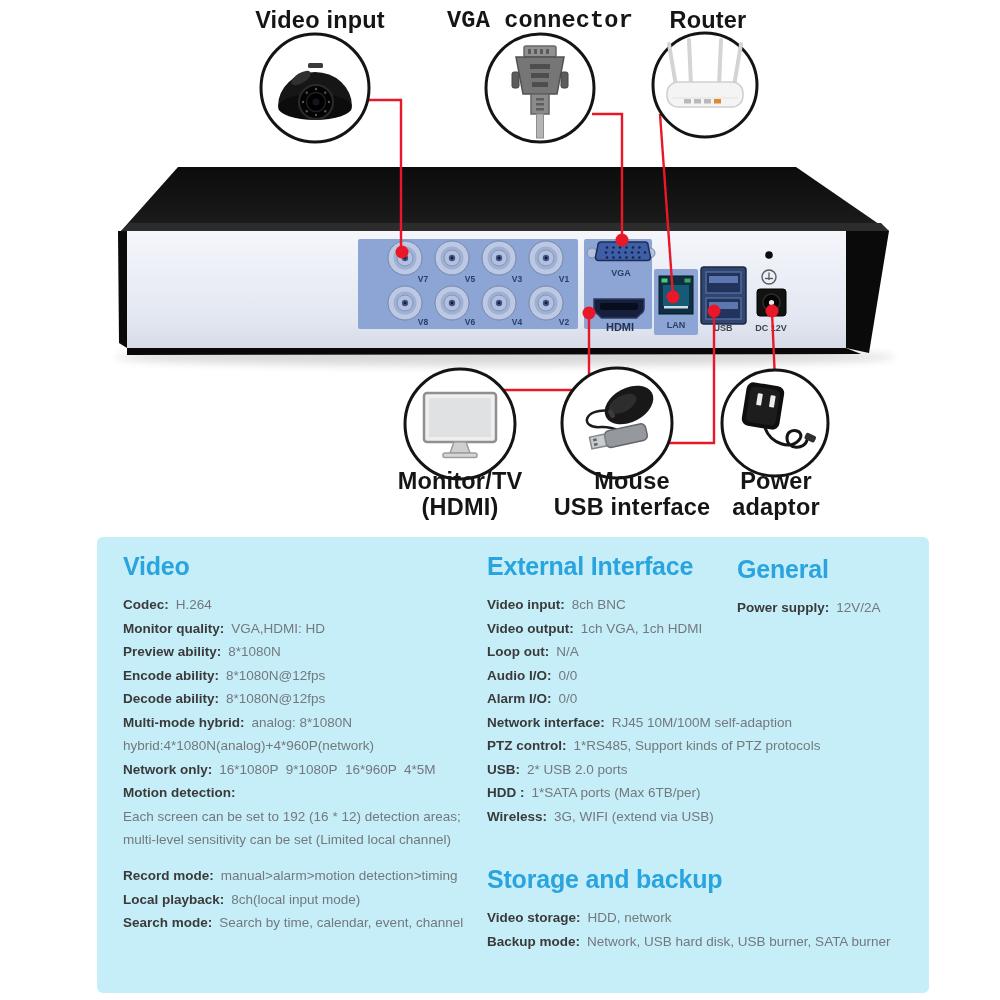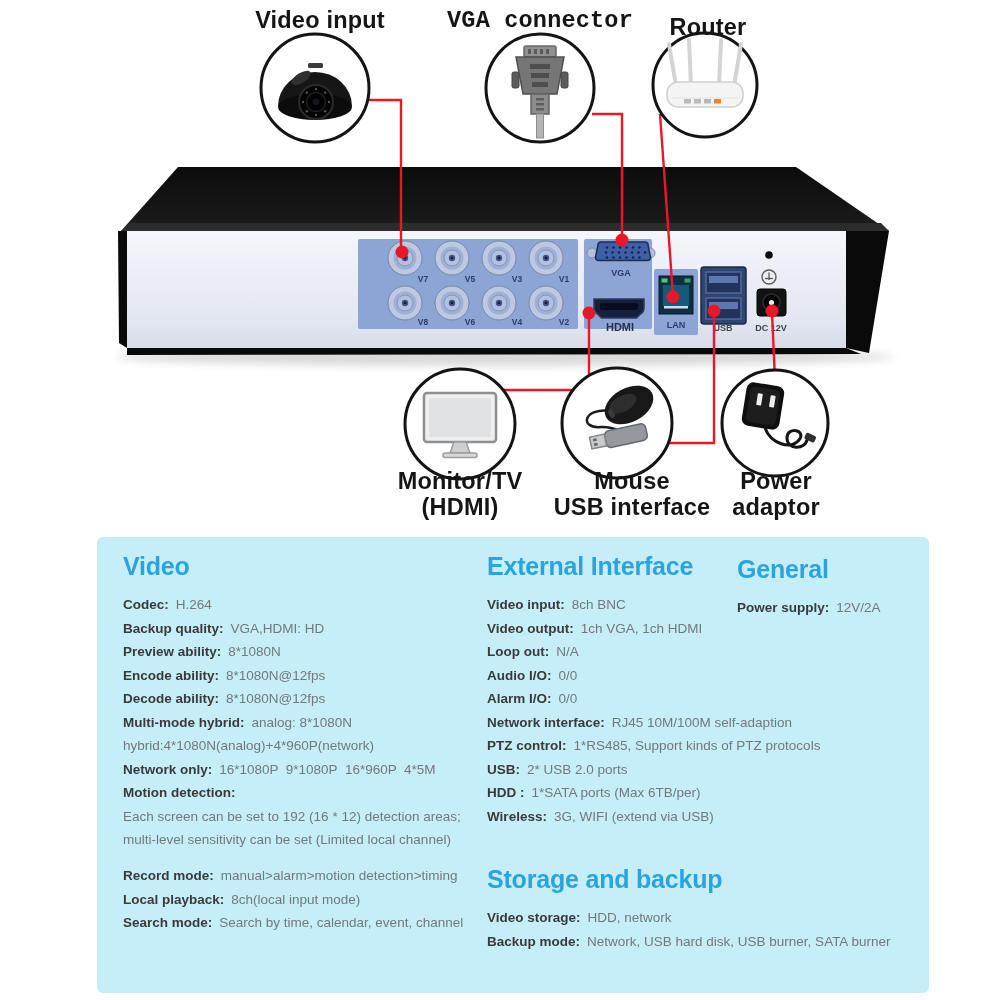--- a/index.html
+++ b/index.html
@@ -301,41 +301,41 @@
           <rect x="-6" y="-26" width="5" height="12" rx="1" fill="#ededed"></rect>
         </g>
         <path d="M -10,8 C -4,24 16,30 24,20 C 32,10 12,6 12,18 C 12,30 30,30 32,20" fill="none" stroke="#141414" stroke-width="3" stroke-linecap="round"></path>
         <rect x="30" y="14" width="11" height="7" rx="2" fill="#2f2f2f" transform="rotate(25 35 17)"></rect>
       </g>
     </g>
   </svg>
 
   <div class="top-label" style="left:320px;top:7px;">Video input</div>
   <div class="top-label" style="left:540px;top:7px;font-family:Liberation Mono, monospace;">VGA connector</div>
-  <div class="top-label" style="left:708px;top:14px;">Router</div>
+  <div class="top-label" style="left:708px;top:7px;">Router</div>
 
   <div class="bottom-label" style="left:460px;top:469px;">
     <div>Monitor/TV</div>
     <div>(HDMI)</div>
   </div>
   <div class="bottom-label" style="left:776px;top:469px;">
     <div>Power</div>
     <div>adaptor</div>
   </div>
   <div class="bottom-label" style="left:632px;top:469px;">
     <div>Mouse</div>
     <div>USB interface</div>
   </div>
 
   <div class="spec-panel">
 
     <div class="spec-col" style="left:26px;top:14px;width:370px;">
       <h2>Video</h2>
       <div class="spec-row"><span class="lbl">Codec:</span><span class="val">H.264</span></div>
-      <div class="spec-row"><span class="lbl">Backup quality:</span><span class="val">VGA,HDMI: HD</span></div>
+      <div class="spec-row"><span class="lbl">Monitor quality:</span><span class="val">VGA,HDMI: HD</span></div>
       <div class="spec-row"><span class="lbl">Preview ability:</span><span class="val">8*1080N</span></div>
       <div class="spec-row"><span class="lbl">Encode ability:</span><span class="val">8*1080N@12fps</span></div>
       <div class="spec-row"><span class="lbl">Decode ability:</span><span class="val">8*1080N@12fps</span></div>
       <div class="spec-row"><span class="lbl">Multi-mode hybrid:</span><span class="val">analog: 8*1080N</span></div>
       <div class="spec-row"><span class="lbl"></span><span class="val">hybrid:4*1080N(analog)+4*960P(network)</span></div>
       <div class="spec-row"><span class="lbl">Network only:</span><span class="val">16*1080P  9*1080P  16*960P  4*5M</span></div>
       <div class="spec-row"><span class="lbl">Motion detection:</span><span class="val"></span></div>
       <div class="spec-row"><span class="lbl"></span><span class="val">Each screen can be set to 192 (16 * 12) detection areas;</span></div>
       <div class="spec-row"><span class="lbl"></span><span class="val">multi-level sensitivity can be set (Limited local channel)</span></div>
     </div>

